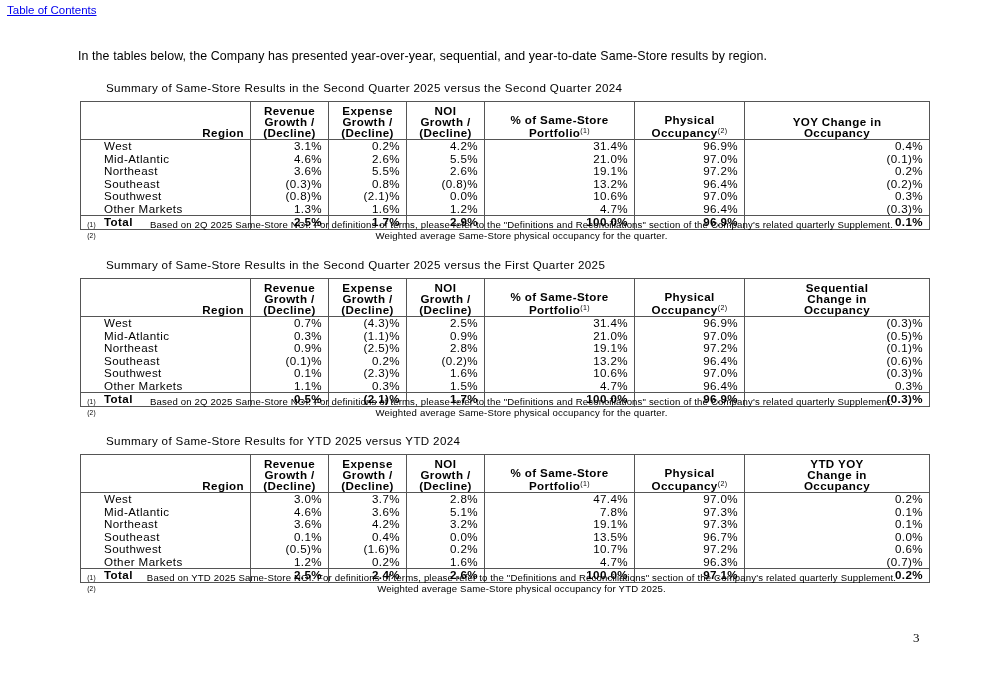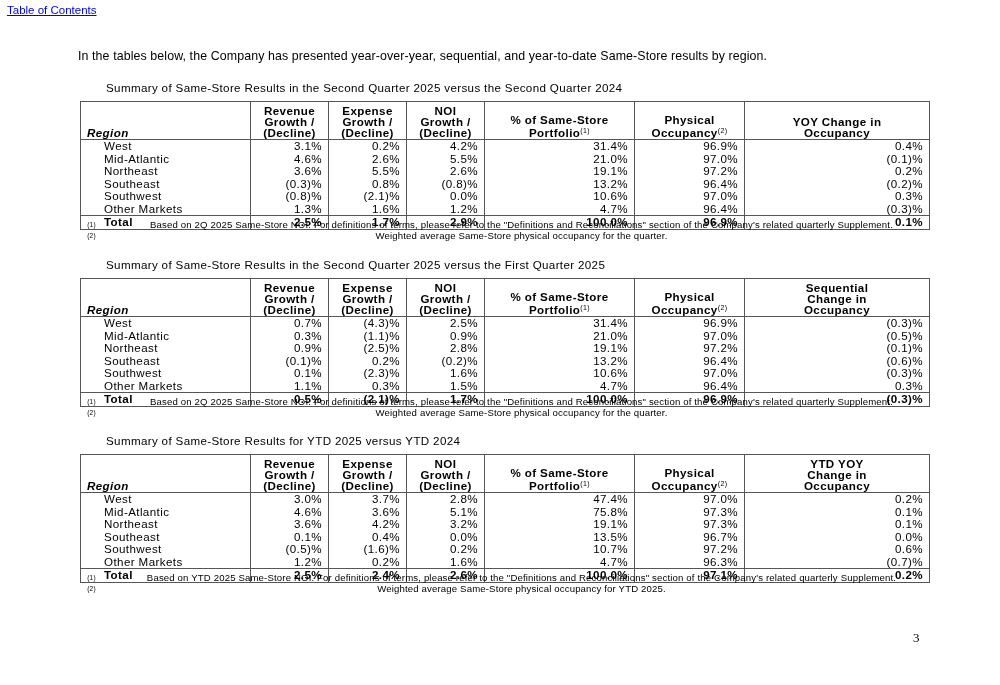--- a/index.html
+++ b/index.html
@@ -21,21 +21,21 @@
     table.ss {
       position: absolute; left: 80px; width: 850px;
       border-collapse: collapse; font-size: 11.6px; letter-spacing: 0.4px;
     }
     table.ss th, table.ss td { border-left: 1px solid #555; border-right: 1px solid #555; padding: 0 6px; }
     table.ss thead tr { border-top: 1px solid #555; }
     table.ss th {
       font-weight: bold; text-align: center; vertical-align: bottom; line-height: 11px;
       padding-top: 3px; padding-bottom: 1px; border-bottom: 1px solid #555;
     }
-    table.ss th.region { text-align: left; font-style: italic; }
+    table.ss th.region { text-align: right; }
     table.ss td { height: 12.5px; line-height: 12.5px; text-align: right; }
     table.ss td.region { text-align: left; padding-left: 23px; }
     table.ss tr.total td { font-weight: bold; border-top: 1px solid #555; border-bottom: 1px solid #555; }
     table.ss tr.total td.region { padding-left: 23px; }
     sup { font-size: 7px; vertical-align: 4px; font-weight: normal; }
     .fn {
       position: absolute; left: 78px; width: 860px; font-size: 9.6px; line-height: 10.5px; letter-spacing: 0.15px;
     }
     .fn .row { display: flex; text-align: center; }
     .fn .mk { width: 27px; font-size: 6.5px; vertical-align: top; }
@@ -350,21 +350,21 @@
           <td>2.8%</td>
           <td>47.4%</td>
           <td>97.0%</td>
           <td>0.2%</td>
         </tr>
         <tr>
           <td class="region">Mid-Atlantic</td>
           <td>4.6%</td>
           <td>3.6%</td>
           <td>5.1%</td>
-          <td>75.8%</td>
+          <td>7.8%</td>
           <td>97.3%</td>
           <td>0.1%</td>
         </tr>
         <tr>
           <td class="region">Northeast</td>
           <td>3.6%</td>
           <td>4.2%</td>
           <td>3.2%</td>
           <td>19.1%</td>
           <td>97.3%</td>

